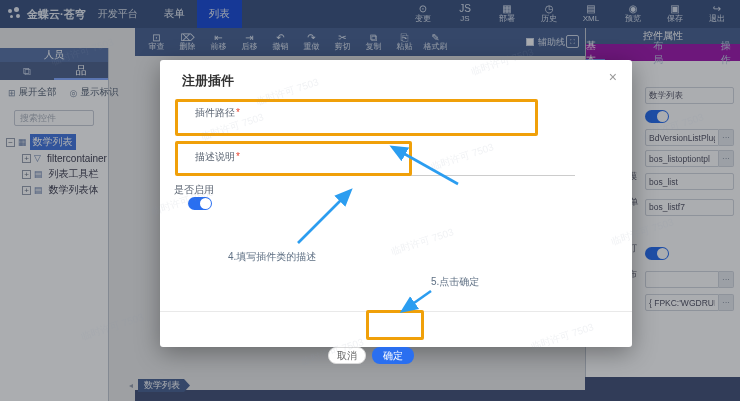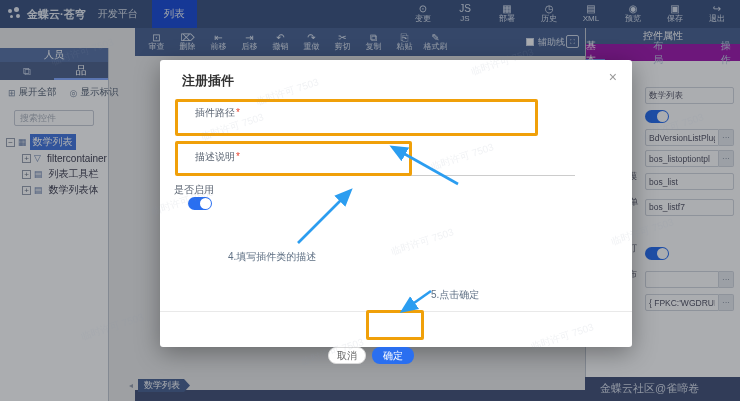--- a/index.html
+++ b/index.html
@@ -93,21 +93,21 @@
   .btn-ok { left:212px; top:258px; width:42px; height:17px; line-height:17px; background:#2a6ff0; color:#fff;}
 
   
   .hl { position:absolute; border:3px solid #f0a009; border-radius:2px; z-index:30; pointer-events:none;}
   #hl1 { left:175px; top:99px;  width:363px; height:37px;}
   #hl2 { left:175px; top:141px; width:237px; height:35px;}
   #hl3 { left:366px; top:310px; width:58px;  height:30px;}
   .ann { position:absolute; z-index:40; color:#5f7084; font-size:10px; line-height:13px;}
   #ann3 { left:427px; top:177px; width:164px;}
   #ann4 { left:228px; top:250px; white-space:nowrap;}
-  #ann5 { left:431px; top:288px; white-space:nowrap;}
+  #ann5 { left:431px; top:275px; white-space:nowrap;}
   .arrows { position:absolute; inset:0; z-index:40; pointer-events:none;}
 
   
   .watermarks { position:absolute; inset:0; z-index:50; pointer-events:none;}
   .wm { position:absolute; color:#8894a8; opacity:.12; font-size:10px; transform:rotate(-18deg); white-space:nowrap;}
 </style>
 </head>
 <body>
 
 <div class="app">
@@ -115,20 +115,21 @@
   <div class="topbar">
     <span class="logo-dots">
         <i></i>
         <i></i>
         <i></i>
         <i></i>
       </span>
     <span class="brand">金蝶云·苍穹</span>
     <span class="product">开发平台</span>
     <div class="nav">
+        <div class="nav-item">表单</div>
         <div class="nav-item active">列表</div>
       </div>
     <div class="tb-actions">
         <div class="tb-action">
           <span class="tb-ico">⊙</span>
           <span class="tb-lbl">变更</span>
         </div>
         <div class="tb-action">
           <span class="tb-ico">JS</span>
           <span class="tb-lbl">JS</span>
@@ -255,21 +256,20 @@
           <span class="tree-label">数学列表体</span>
         </div>
       </div>
   </div>
 
   <div class="canvas"></div>
   <span class="crumb-collapse">◂</span>
   <div class="crumb-tag">数学列表</div>
   <div class="footerbar"></div>
   <div class="rp-footer"></div>
-  <div class="community">金蝶云社区@雀啼卷</div>
 
   <div class="rightpanel">
     <div class="rp-header">控件属性</div>
     <div class="rp-tabs" id="rp-tabs">
         <div class="rp-tab active">基本</div>
         <div class="rp-tab">布局</div>
         <div class="rp-tab">操作</div>
       </div>
     <div class="rp-section">
       <span>常规</span>

